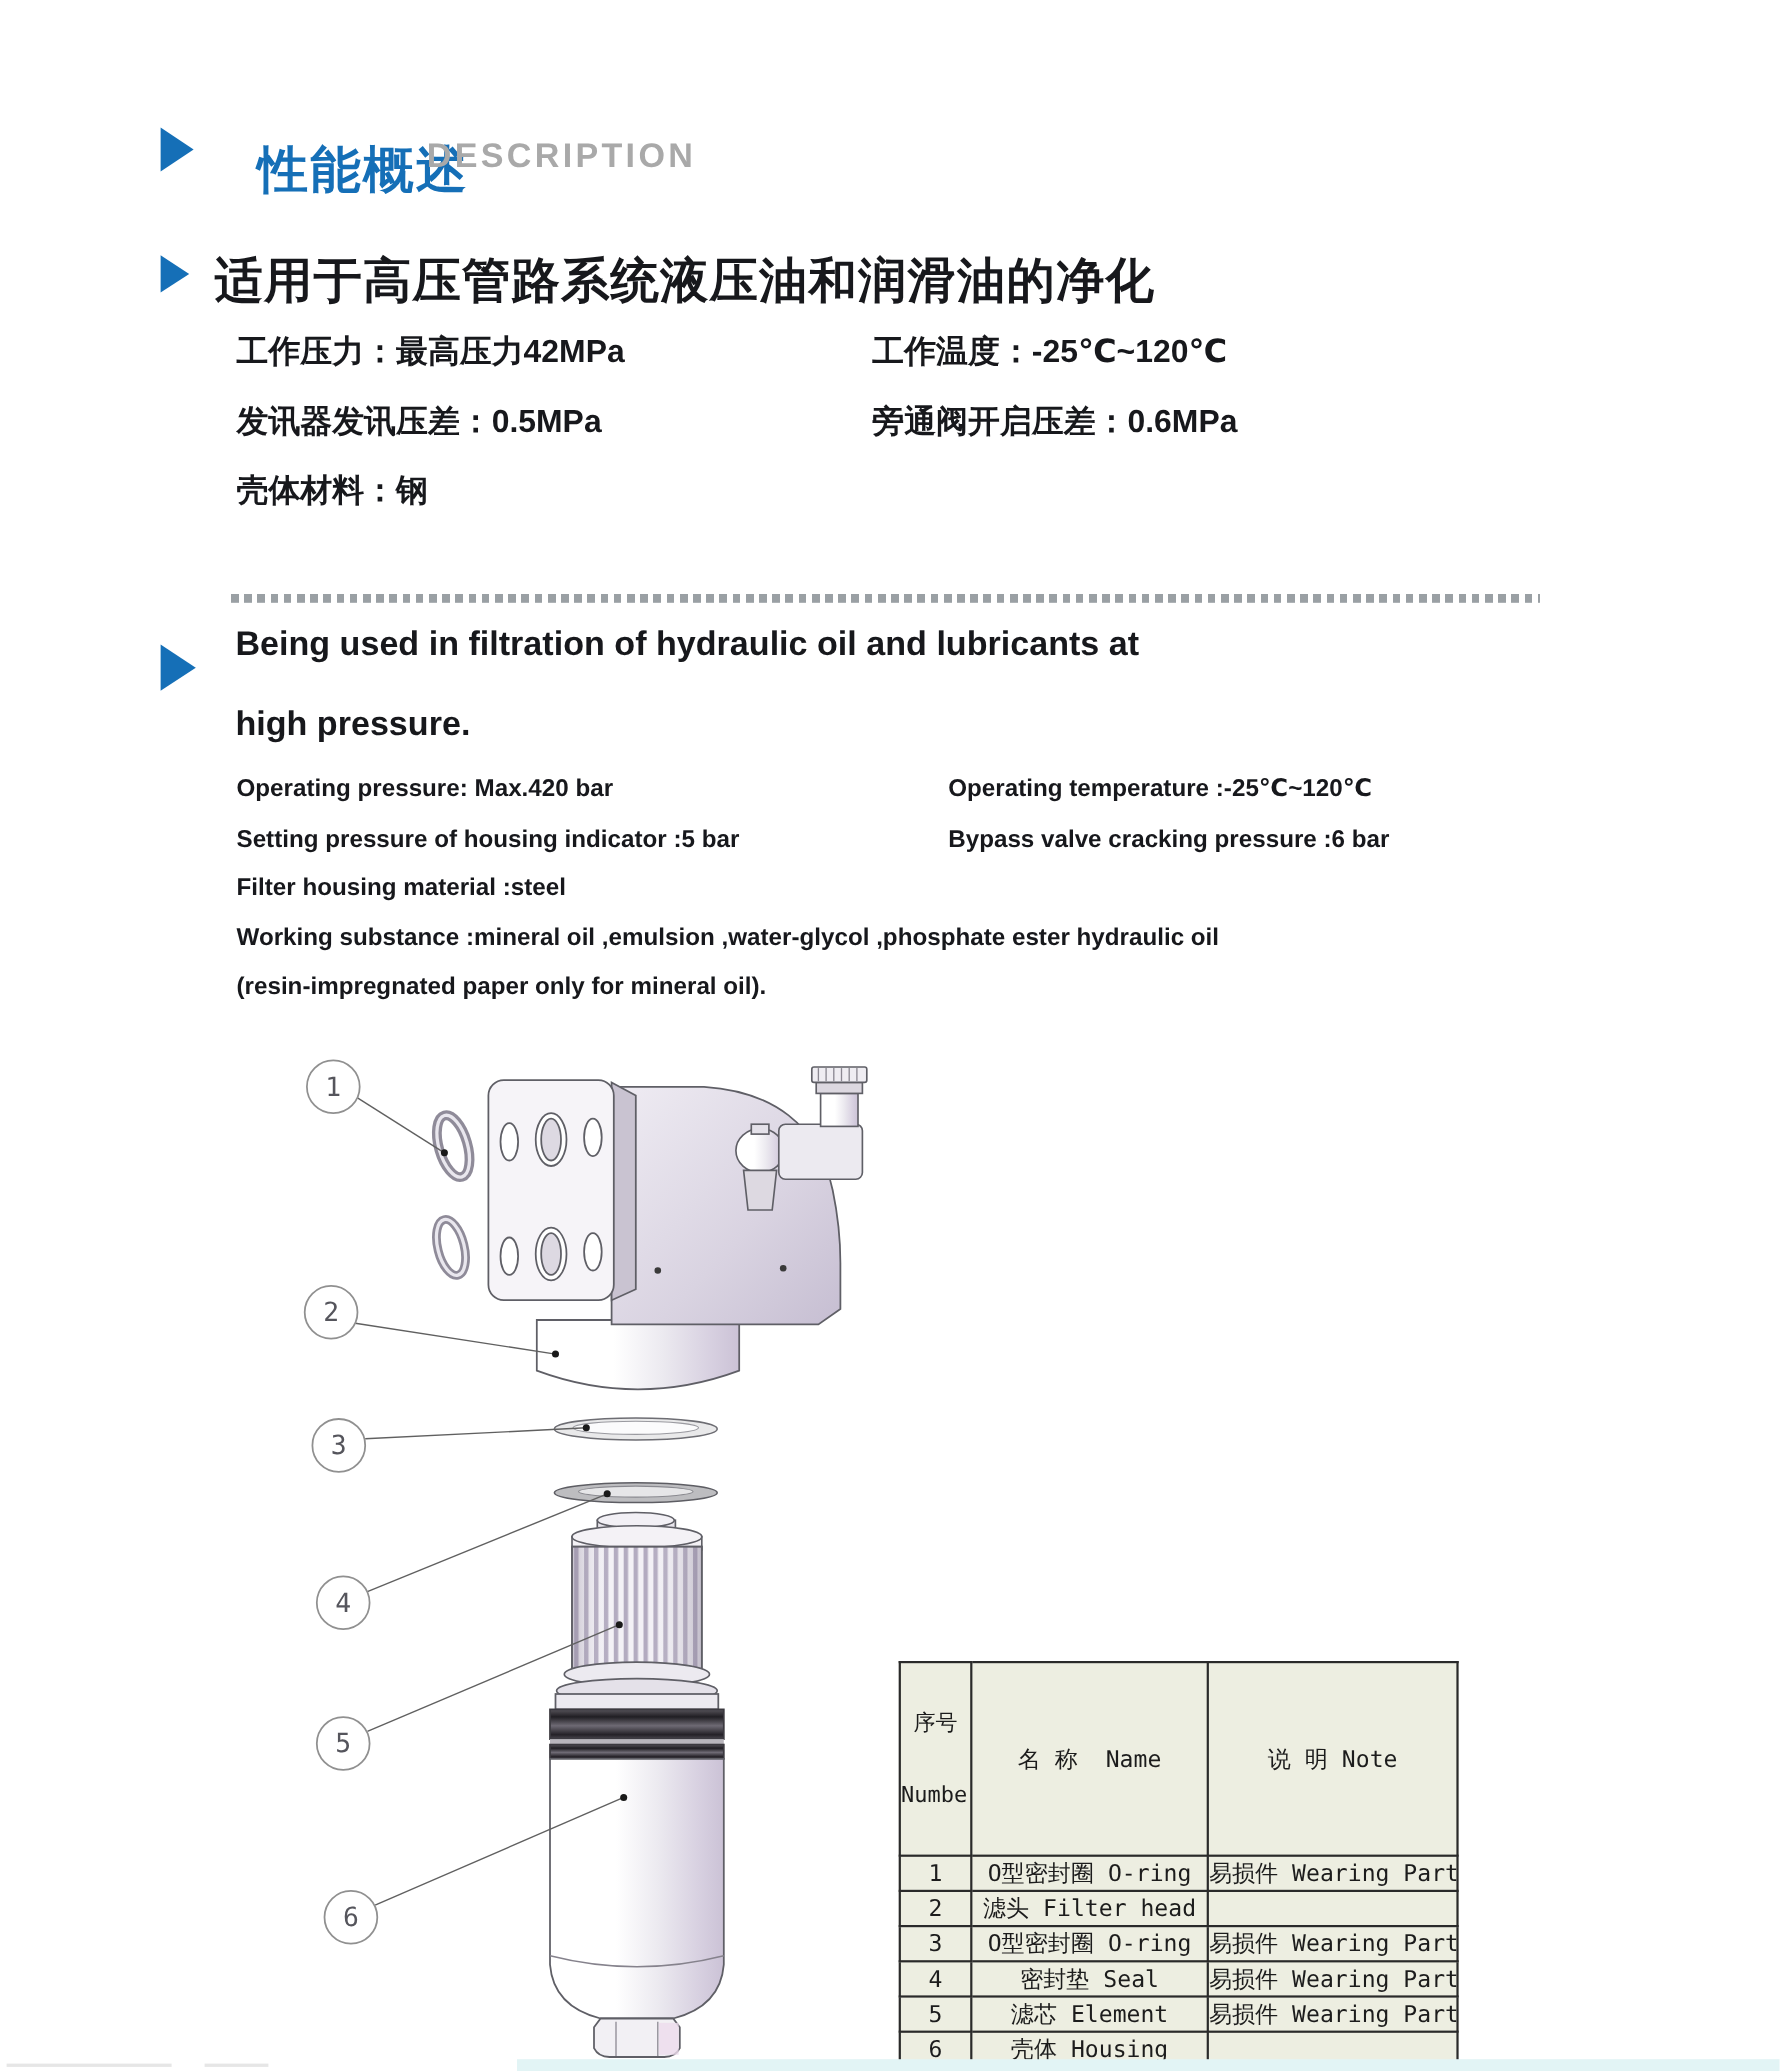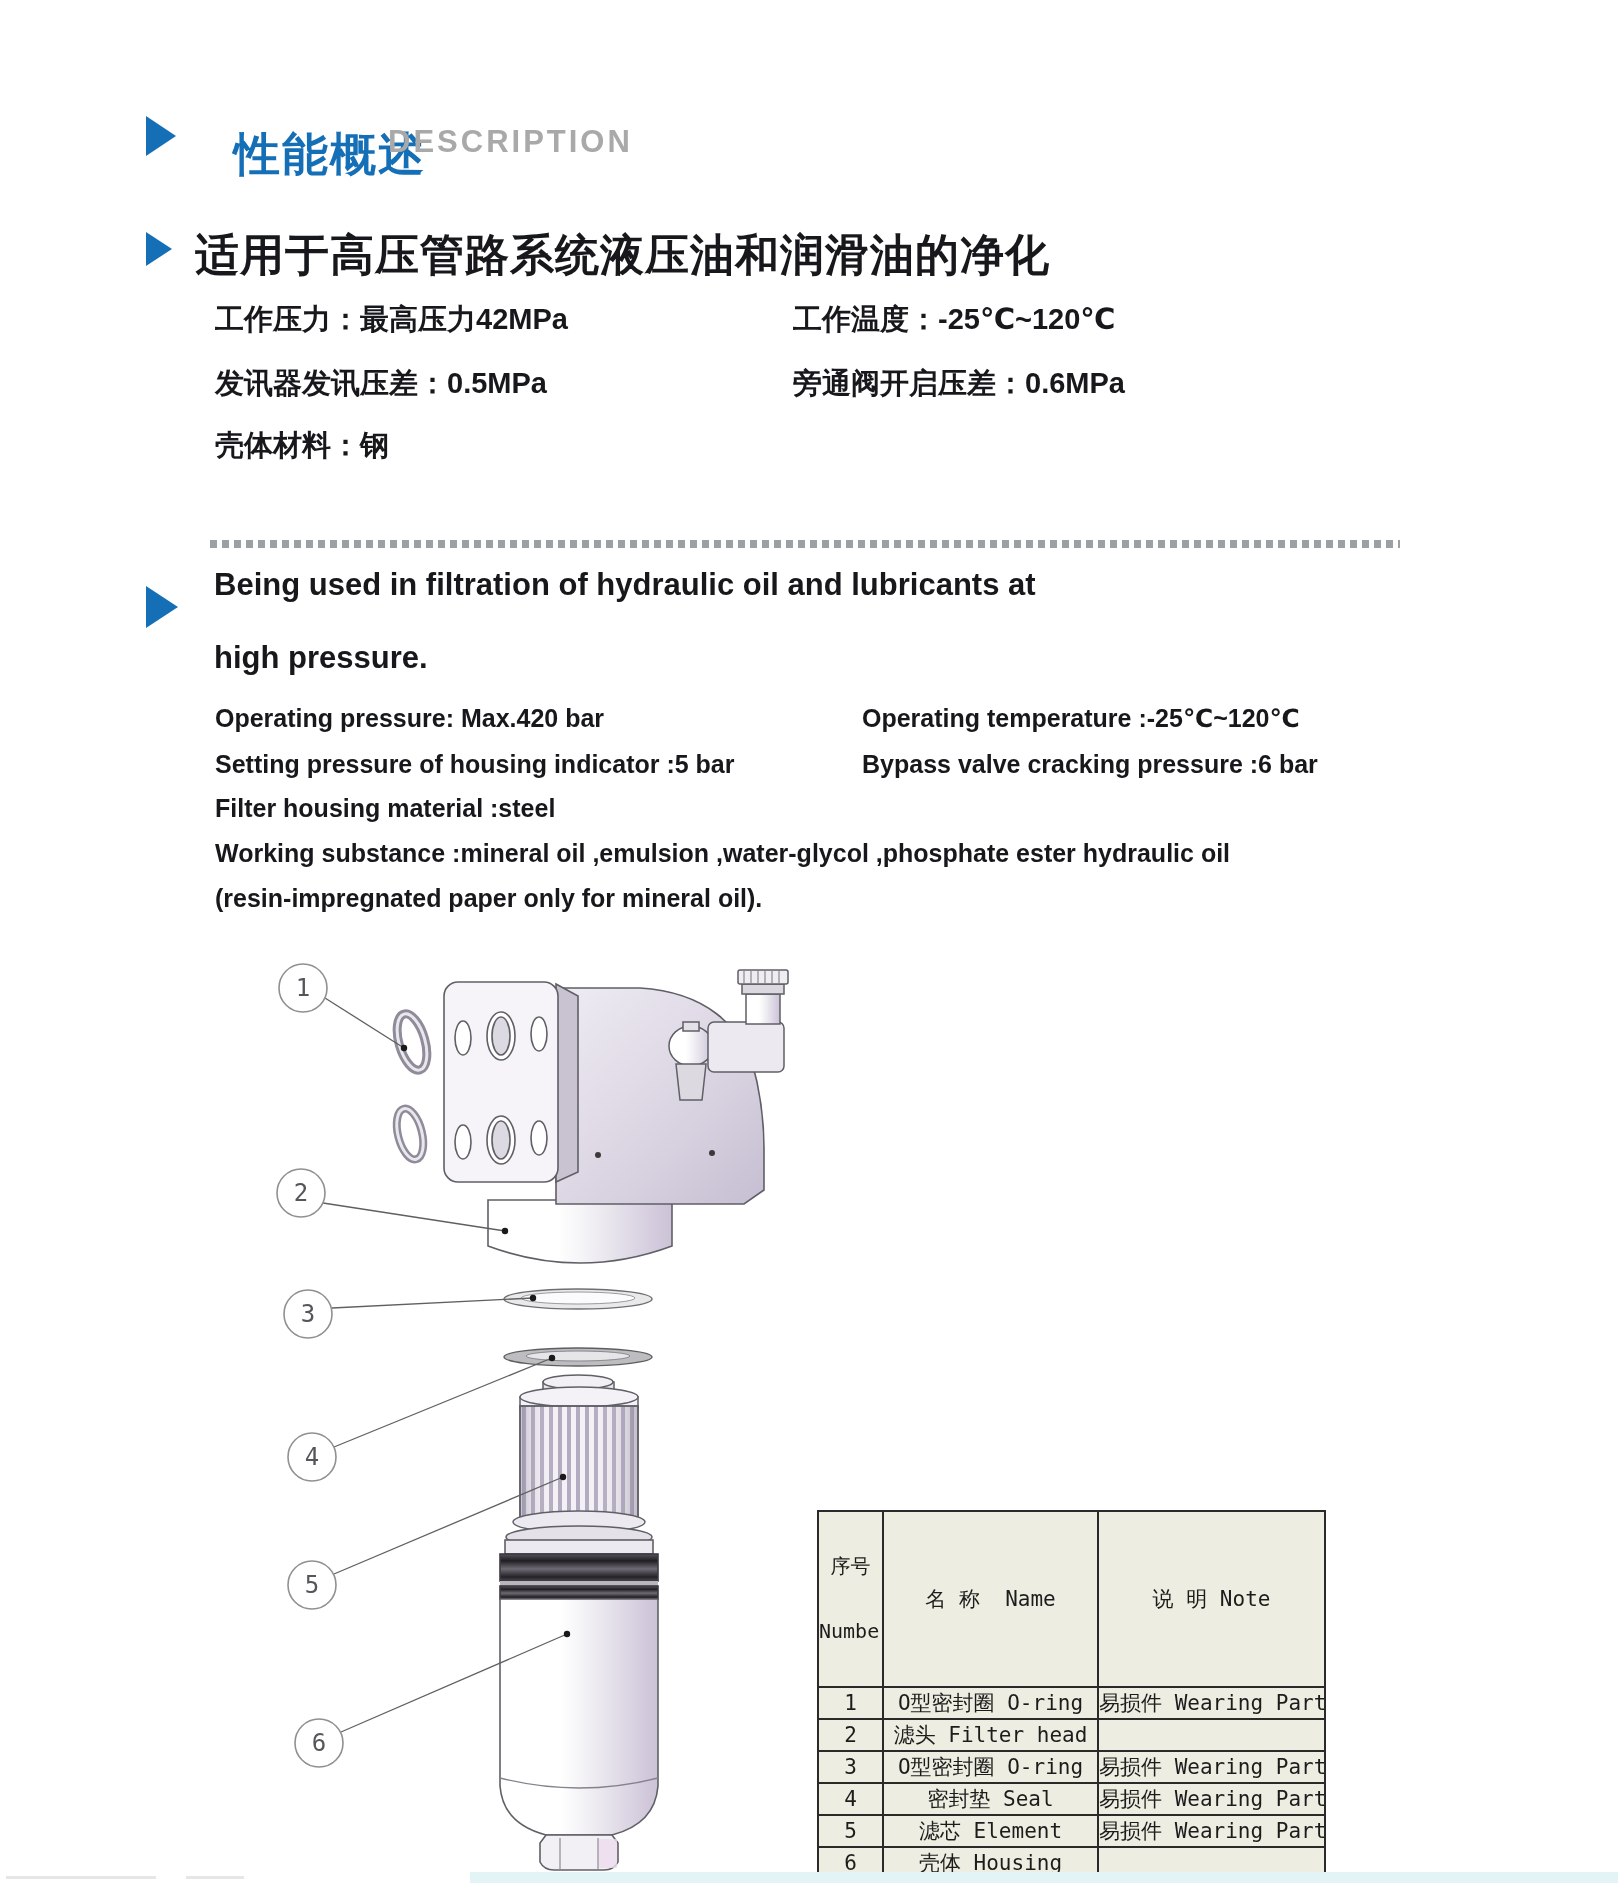--- a/index.html
+++ b/index.html
@@ -10,21 +10,21 @@
   .abs{position:absolute;}
   
   .tri{width:0;height:0;border-style:solid;border-color:transparent;}
   .tri-1{border-width:20px 0 20px 30px;border-left-color:#156fb7;}
   .tri-2{border-width:17px 0 17px 26px;border-left-color:#156fb7;}
   .tri-3{border-width:21px 0 21px 32px;border-left-color:#156fb7;}
   .h1-zh{font-size:46px;font-weight:bold;color:#156fb7;letter-spacing:2px;}
   .h1-en{font-size:31px;font-weight:bold;color:#a9a9a9;letter-spacing:3px;}
   .h2-zh{font-size:44px;font-weight:bold;color:#17181c;letter-spacing:1px;}
   .spec-zh{font-size:29px;font-weight:bold;white-space:nowrap;}
-  .spec-en{font-size:25px;font-weight:bold;white-space:nowrap;}
+  .spec-en{font-size:22px;font-weight:bold;white-space:nowrap;}
   .hen{font-size:31px;font-weight:bold;white-space:nowrap;}
   .divider{
     height:8px;
     background:repeating-linear-gradient(to right,#9aa0a4 0 7px,transparent 7px 12px);
   }
   
   table.parts{
     border-collapse:collapse;table-layout:fixed;
     width:501px;height:278px;background:#edeee1;
     font-family:"DejaVu Sans Mono","Liberation Mono",monospace;

